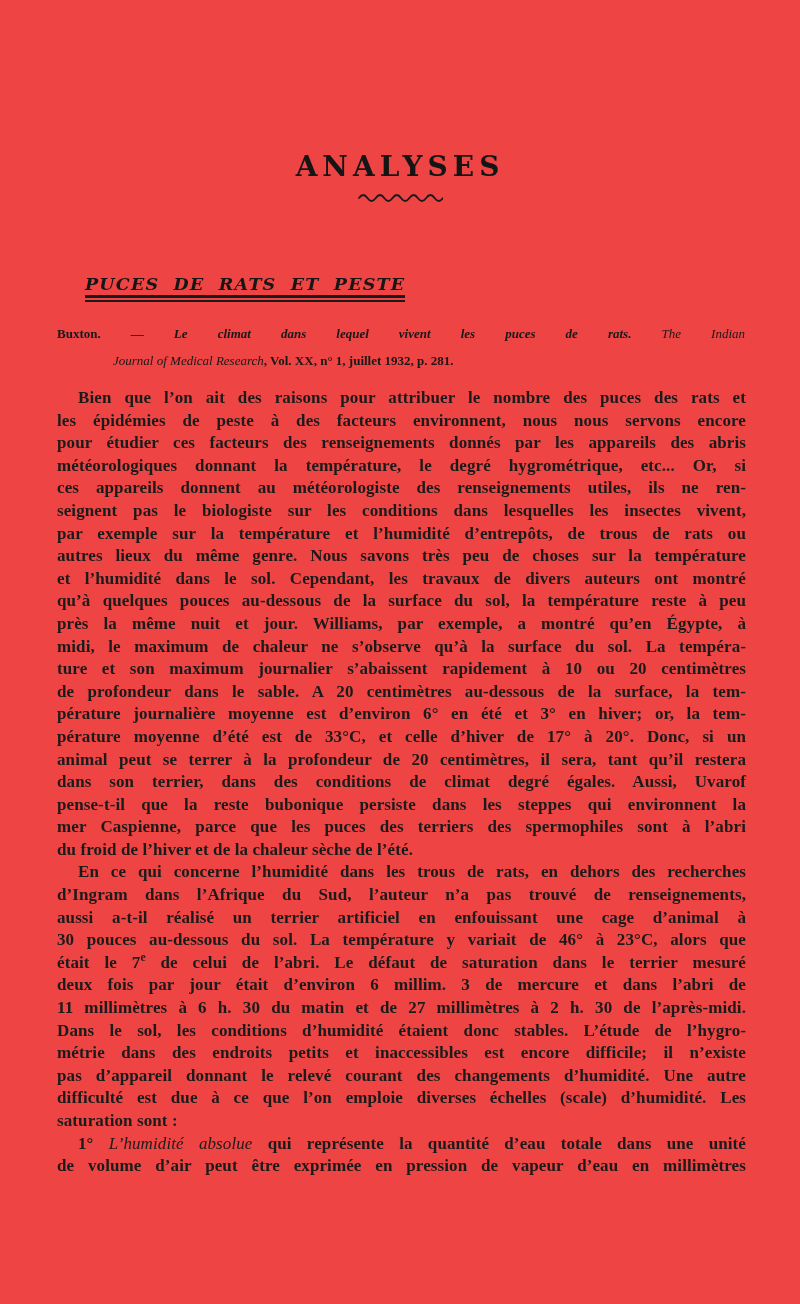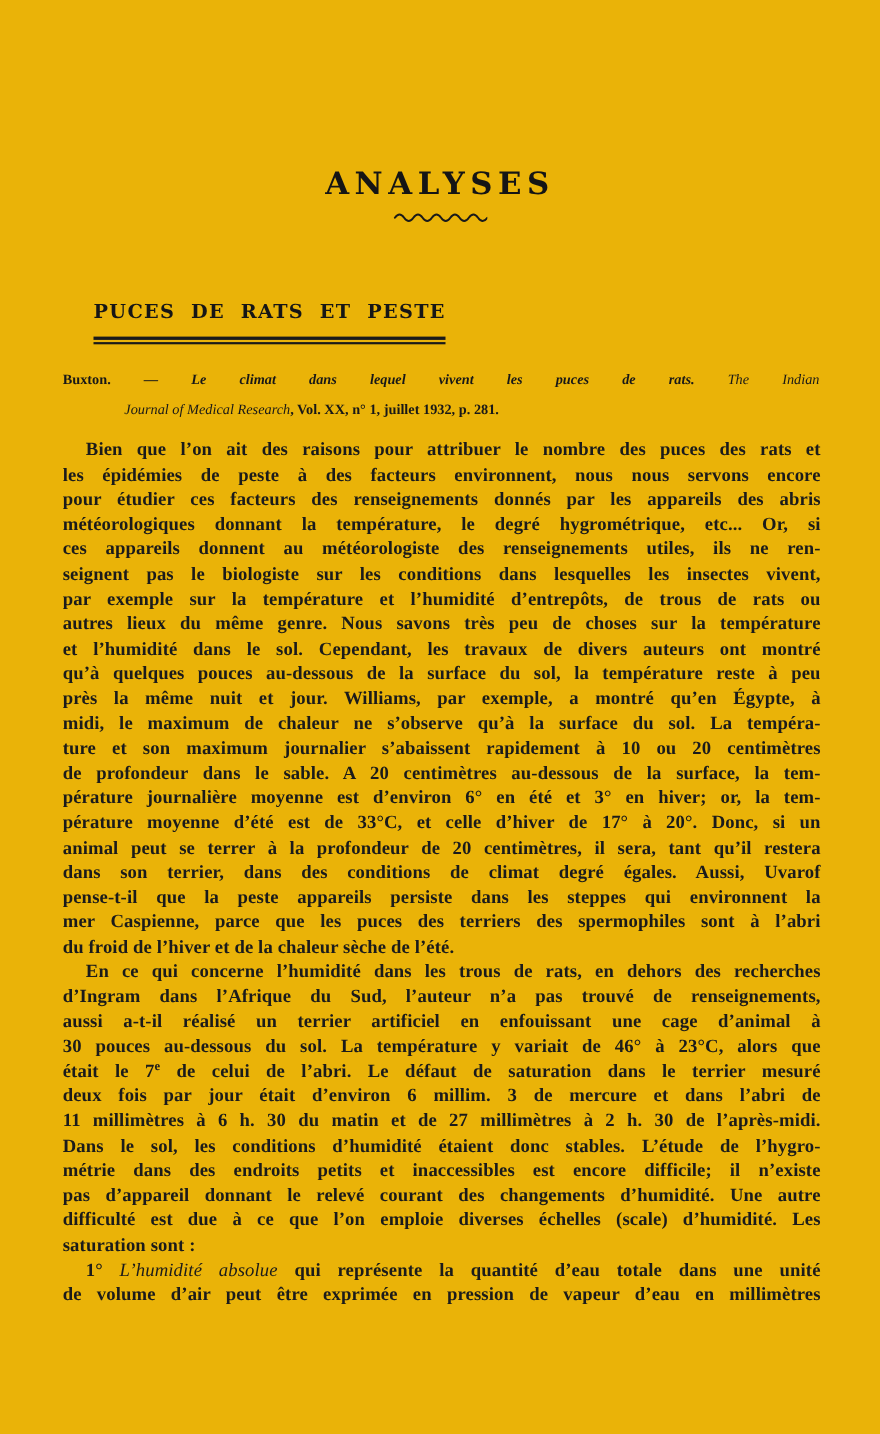--- a/index.html
+++ b/index.html
@@ -1,21 +1,21 @@
 <!DOCTYPE html>
 <html lang="fr"><head>
 <meta charset="utf-8">
 <style>
   html, body { margin: 0; padding: 0; background: #e8e8e8; }
   .page {
     position: relative;
     width: 800px;
     height: 1304px;
     margin: 0 auto;
-    background: #eab308;
+    background: #ef4444;
     color: #1b1b1b;
     overflow: hidden;
     font-family: "Liberation Serif", serif;
     -webkit-font-smoothing: antialiased;
   }
   .title {
     margin: 0;
     padding-top: 150px;
     text-align: center;
     font-family: "DejaVu Serif", serif;
@@ -28,27 +28,28 @@
     text-align: center;
     margin-top: 9px;
     height: 12px;
     line-height: 0;
   }
   .squiggle svg { display: inline-block; }
   .heading-row { margin: 70px 0 0 85px; }
   .section-heading {
     display: inline-block;
     font-family: "DejaVu Serif", serif;
+    font-style: italic;
     font-weight: 700;
     font-size: 17.5px;
     letter-spacing: 1.2px;
     word-spacing: 7px;
     color: #161616;
     border-bottom: 3px solid #1a1a1a;
-    padding-bottom: 12px;
+    padding-bottom: 1px;
     position: relative;
   }
   .section-heading::after {
     content: "";
     position: absolute;
     left: 0; right: 0; bottom: -7px;
     height: 2px;
     background: #1a1a1a;
   }
   .citation {
@@ -110,21 +111,21 @@
         <div class="line">et l’humidité dans le sol. Cependant, les travaux de divers auteurs ont montré</div>
         <div class="line">qu’à quelques pouces au-dessous de la surface du sol, la température reste à peu</div>
         <div class="line">près la même nuit et jour. Williams, par exemple, a montré qu’en Égypte, à</div>
         <div class="line">midi, le maximum de chaleur ne s’observe qu’à la surface du sol. La tempéra-</div>
         <div class="line">ture et son maximum journalier s’abaissent rapidement à 10 ou 20 centimètres</div>
         <div class="line">de profondeur dans le sable. A 20 centimètres au-dessous de la surface, la tem-</div>
         <div class="line">pérature journalière moyenne est d’environ 6° en été et 3° en hiver; or, la tem-</div>
         <div class="line">pérature moyenne d’été est de 33°C, et celle d’hiver de 17° à 20°. Donc, si un</div>
         <div class="line">animal peut se terrer à la profondeur de 20 centimètres, il sera, tant qu’il restera</div>
         <div class="line">dans son terrier, dans des conditions de climat degré égales. Aussi, Uvarof</div>
-        <div class="line">pense-t-il que la peste appareils persiste dans les steppes qui environnent la</div>
+        <div class="line">pense-t-il que la reste bubonique persiste dans les steppes qui environnent la</div>
         <div class="line">mer Caspienne, parce que les puces des terriers des spermophiles sont à l’abri</div>
         <div class="line lastline">du froid de l’hiver et de la chaleur sèche de l’été.</div>
       </div>
       <div class="para">
         <div class="line first">En ce qui concerne l’humidité dans les trous de rats, en dehors des recherches</div>
         <div class="line">d’Ingram dans l’Afrique du Sud, l’auteur n’a pas trouvé de renseignements,</div>
         <div class="line">aussi a-t-il réalisé un terrier artificiel en enfouissant une cage d’animal à</div>
         <div class="line">30 pouces au-dessous du sol. La température y variait de 46° à 23°C, alors que</div>
         <div class="line"><span>était le 7</span><span class="sup">e</span><span> de celui de l’abri. Le défaut de saturation dans le terrier mesuré</span></div>
         <div class="line">deux fois par jour était d’environ 6 millim. 3 de mercure et dans l’abri de</div>

